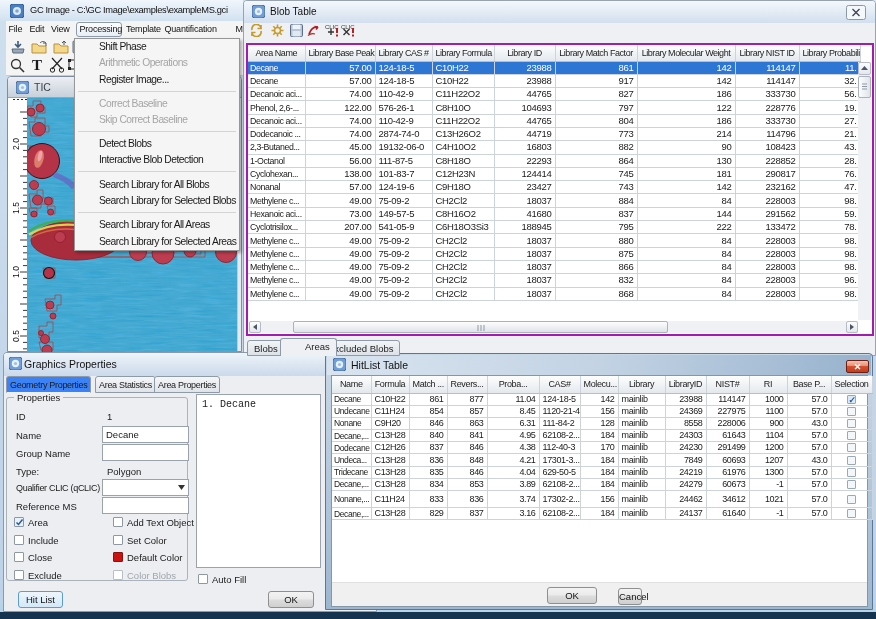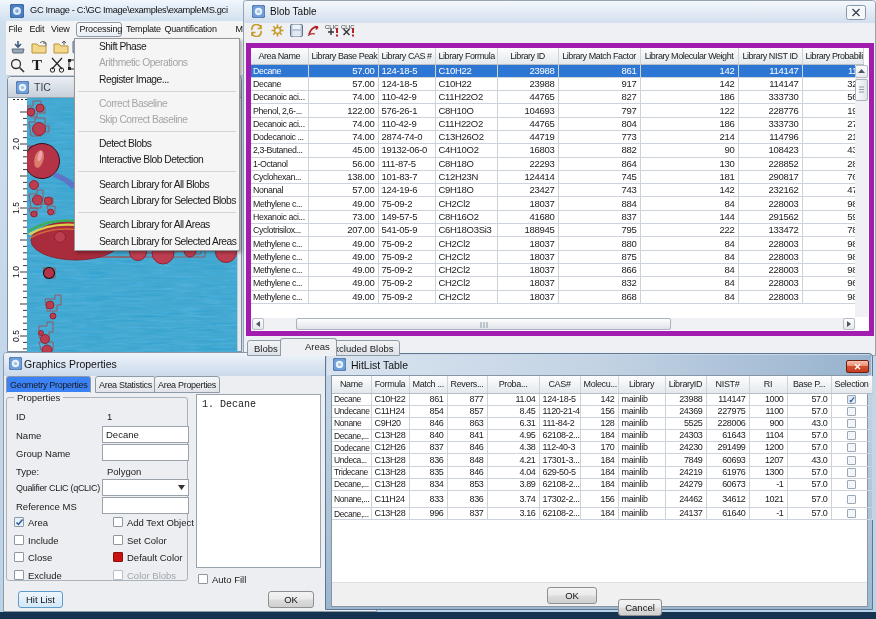--- a/index.html
+++ b/index.html
@@ -49,21 +49,21 @@
 .sbtn { position:absolute; background:linear-gradient(#fdfdfd,#e4e7ec); border:1px solid #b5bcc7; border-radius:2px; }
 .sthumb { position:absolute; background:linear-gradient(90deg,#fdfdfd,#dfe3e9); border:1px solid #aab2bf; border-radius:2px; }
 .sthumbh { position:absolute; background:linear-gradient(#fdfdfd,#dfe3e9); border:1px solid #aab2bf; border-radius:2px; }
 
 
 #blobwin { left:243px; top:0; width:633px; height:356px; background:#eef0f3;
   border:1px solid #98a3b0; border-radius:4px 4px 0 0; }
 #blobtitle { position:absolute; left:0; top:0; right:0; height:22px;
   background:linear-gradient(#f3f8fc,#d3dfee); border-radius:3px 3px 0 0; }
 #blobtools { position:absolute; left:0; top:22px; right:0; height:19px; background:#eef0f3; }
-#blobview { position:absolute; left:2px; top:42px; width:628px; height:293px; background:#fff; border:5px solid #a21caf;text-decoration:underline; }
+#blobview { position:absolute; left:2px; top:42px; width:628px; height:293px; background:#fff; border:2px solid #a21caf;text-decoration:underline; }
 .tab { position:absolute; top:339px; height:16px; padding:0 6px; line-height:15px; font-size:9.5px;
   background:linear-gradient(#f2f4f6,#dde2e8); border:1px solid #8f9aa7; border-radius:3px 3px 0 0; z-index:1; }
 .tab.on { top:337px; height:18px; background:#eef0f3; z-index:2; border-bottom:none;padding-left:24px; }
 
 
 #gpwin { left:3px; top:352px; width:374px; height:260px; background:#eceef1;
   border:1px solid #8c99a7; border-radius:4px 4px 0 0; }
 #gptitle { position:absolute; left:0; top:0; right:0; height:23px;
   background:linear-gradient(#eef4fa,#cbd9ea); border-radius:3px 3px 0 0; }
 .gptab { position:absolute; top:23px; height:17px; padding:0 3px; line-height:16px; font-size:9px; letter-spacing:-0.3px;
@@ -694,21 +694,21 @@
           </tr>
    <tr style="height:12.2px">
             <td>Nonane</td>
             <td>C9H20</td>
             <td class="n">846</td>
             <td class="n">863</td>
             <td class="n">6.31</td>
             <td>111-84-2</td>
             <td class="n">128</td>
             <td>mainlib</td>
-            <td class="n">5525</td>
+            <td class="n">8558</td>
             <td class="n">228006</td>
             <td class="n">900</td>
             <td class="n">43.0</td>
             <td class="c"><span class="hcb"></span></td>
           </tr>
    <tr style="height:12.2px">
             <td>Decane,...</td>
             <td>C13H28</td>
             <td class="n">840</td>
             <td class="n">841</td>
@@ -793,32 +793,32 @@
             <td>mainlib</td>
             <td class="n">24462</td>
             <td class="n">34612</td>
             <td class="n">1021</td>
             <td class="n">57.0</td>
             <td class="c"><span class="hcb"></span></td>
           </tr>
    <tr style="height:12.2px">
             <td>Decane,...</td>
             <td>C13H28</td>
-            <td class="n">996</td>
+            <td class="n">829</td>
             <td class="n">837</td>
             <td class="n">3.16</td>
             <td>62108-2...</td>
             <td class="n">184</td>
             <td>mainlib</td>
             <td class="n">24137</td>
             <td class="n">61640</td>
             <td class="n">-1</td>
             <td class="n">57.0</td>
             <td class="c"><span class="hcb"></span></td>
           </tr>
   </tbody>
       </table>
     <div id="hlbtnbar">
       <div class="btn" style="left:215px;top:4px;width:50px;height:17px;line-height:16px;">OK</div>
-      <div class="btn" style="left:286px;top:16px;width:44px;height:17px;line-height:16px;">Cancel</div>
+      <div class="btn" style="left:286px;top:5px;width:24px;height:17px;line-height:16px;">Cancel</div>
     </div>
   </div>
 </div>
 
 </body></html>

